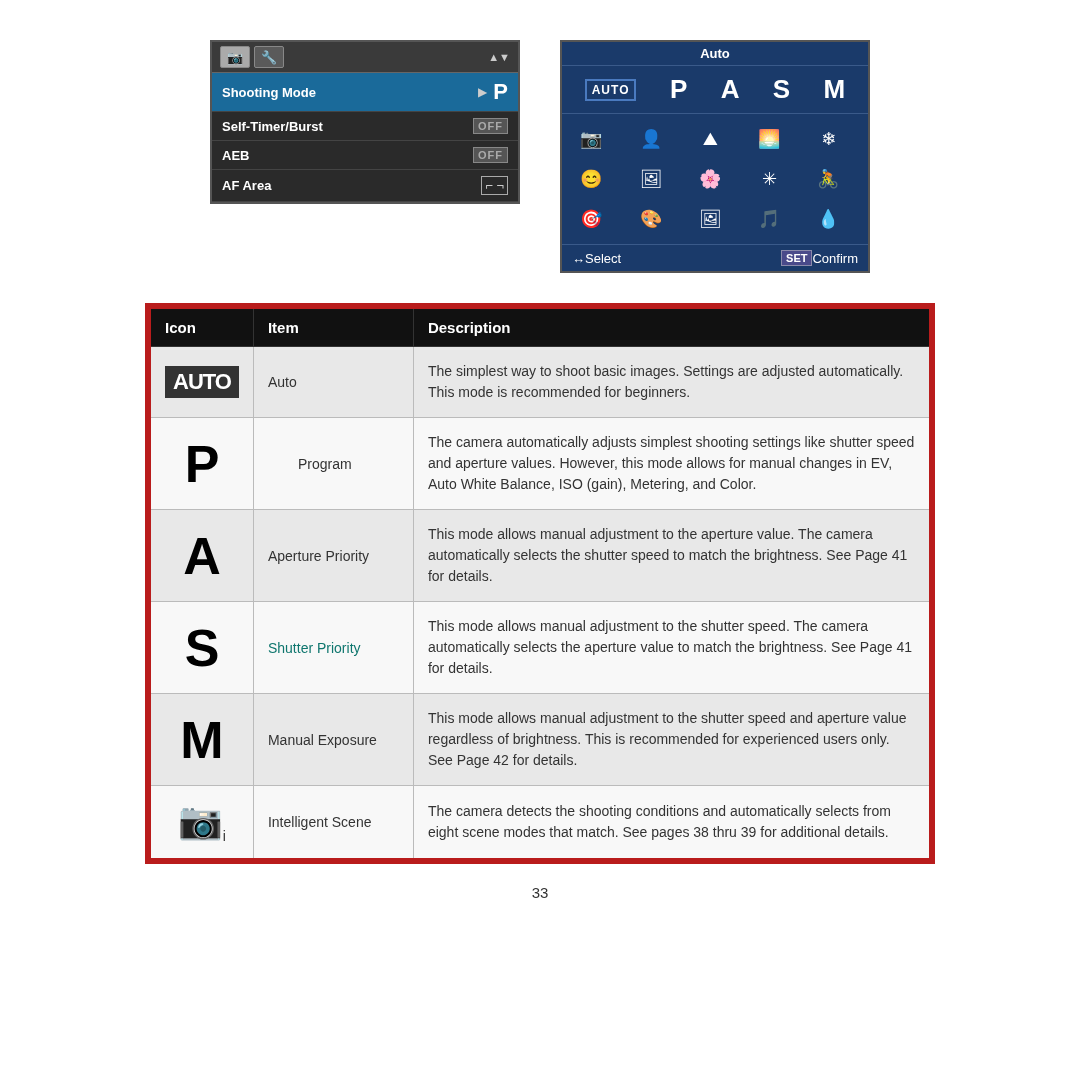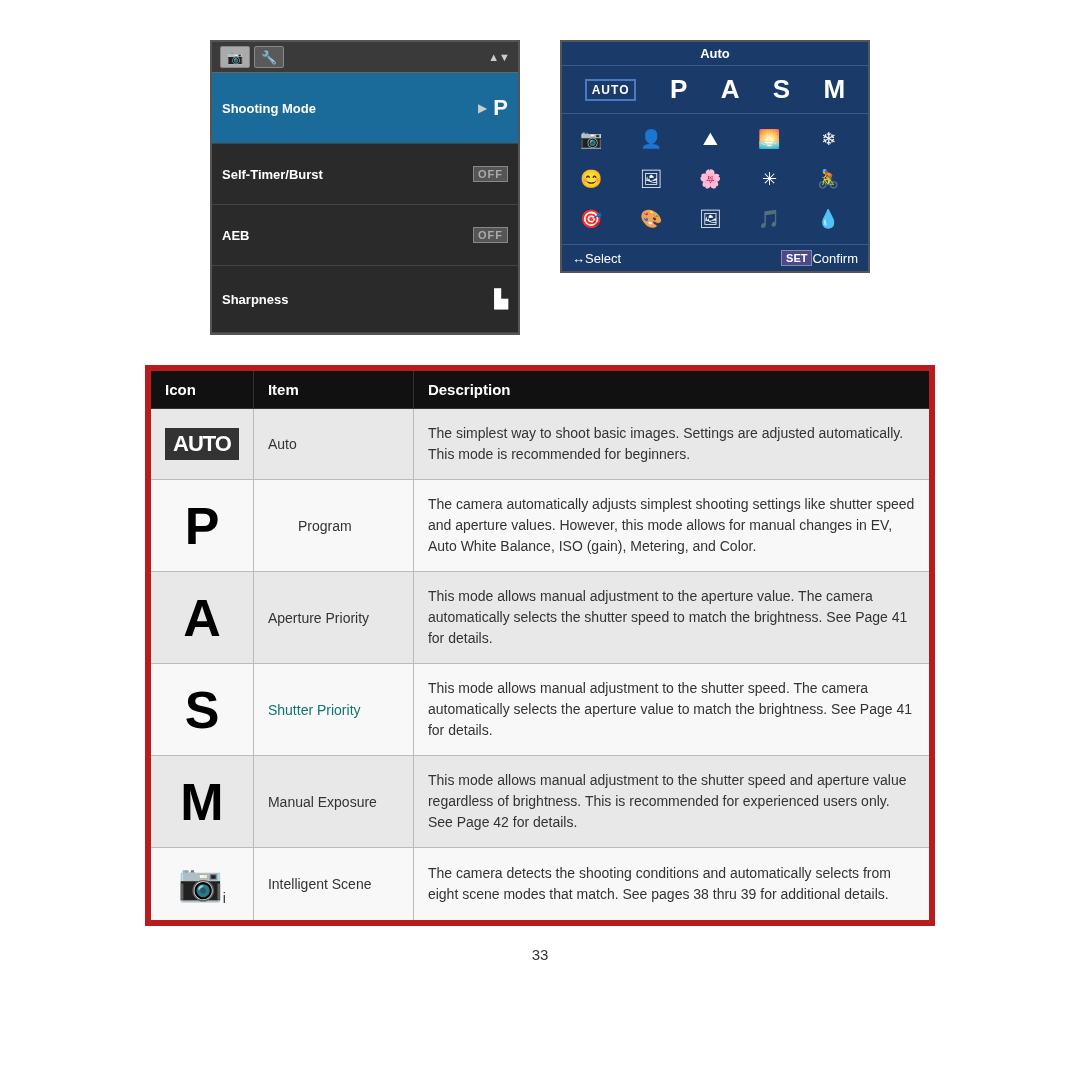--- a/index.html
+++ b/index.html
@@ -73,21 +73,21 @@
       font-size: 11px;
       color: #ccc;
     }
     .camera-menu-rows {
       padding: 0;
     }
     .cam-row {
       display: flex;
       justify-content: space-between;
       align-items: center;
-      padding: 22px 10px;
+      padding: 6px 10px;
       border-bottom: 1px solid #444;
       font-size: 14px;
     }
     .cam-row:first-child {
       background: #1a6a9a;
     }
     .cam-row .label { color: #fff; font-weight: bold; font-size: 13px; }
     .cam-row .value { font-size: 14px; color: #fff; }
     .cam-row .value.big { font-size: 22px; font-weight: bold; color: #fff; }
     .off-badge {
@@ -248,22 +248,22 @@
         </div>
         <div class="cam-row">
           <span class="label">Self-Timer/Burst</span>
           <span class="off-badge">OFF</span>
         </div>
         <div class="cam-row">
           <span class="label">AEB</span>
           <span class="off-badge">OFF</span>
         </div>
         <div class="cam-row">
-          <span class="label">Sharpness</span>
-          <span class="sharpness-icon">▙</span>
+          <span class="label">AF Area</span>
+          <span class="af-area-icon">⌐ ¬</span>
         </div>
       </div>
     </div>
 
     <div class="mode-screen">
       <div class="mode-top-bar">Auto</div>
       <div class="mode-row-pasm">
         <div class="mode-auto-badge">AUTO</div>
         <div class="mode-letter">P</div>
         <div class="mode-letter">A</div>

